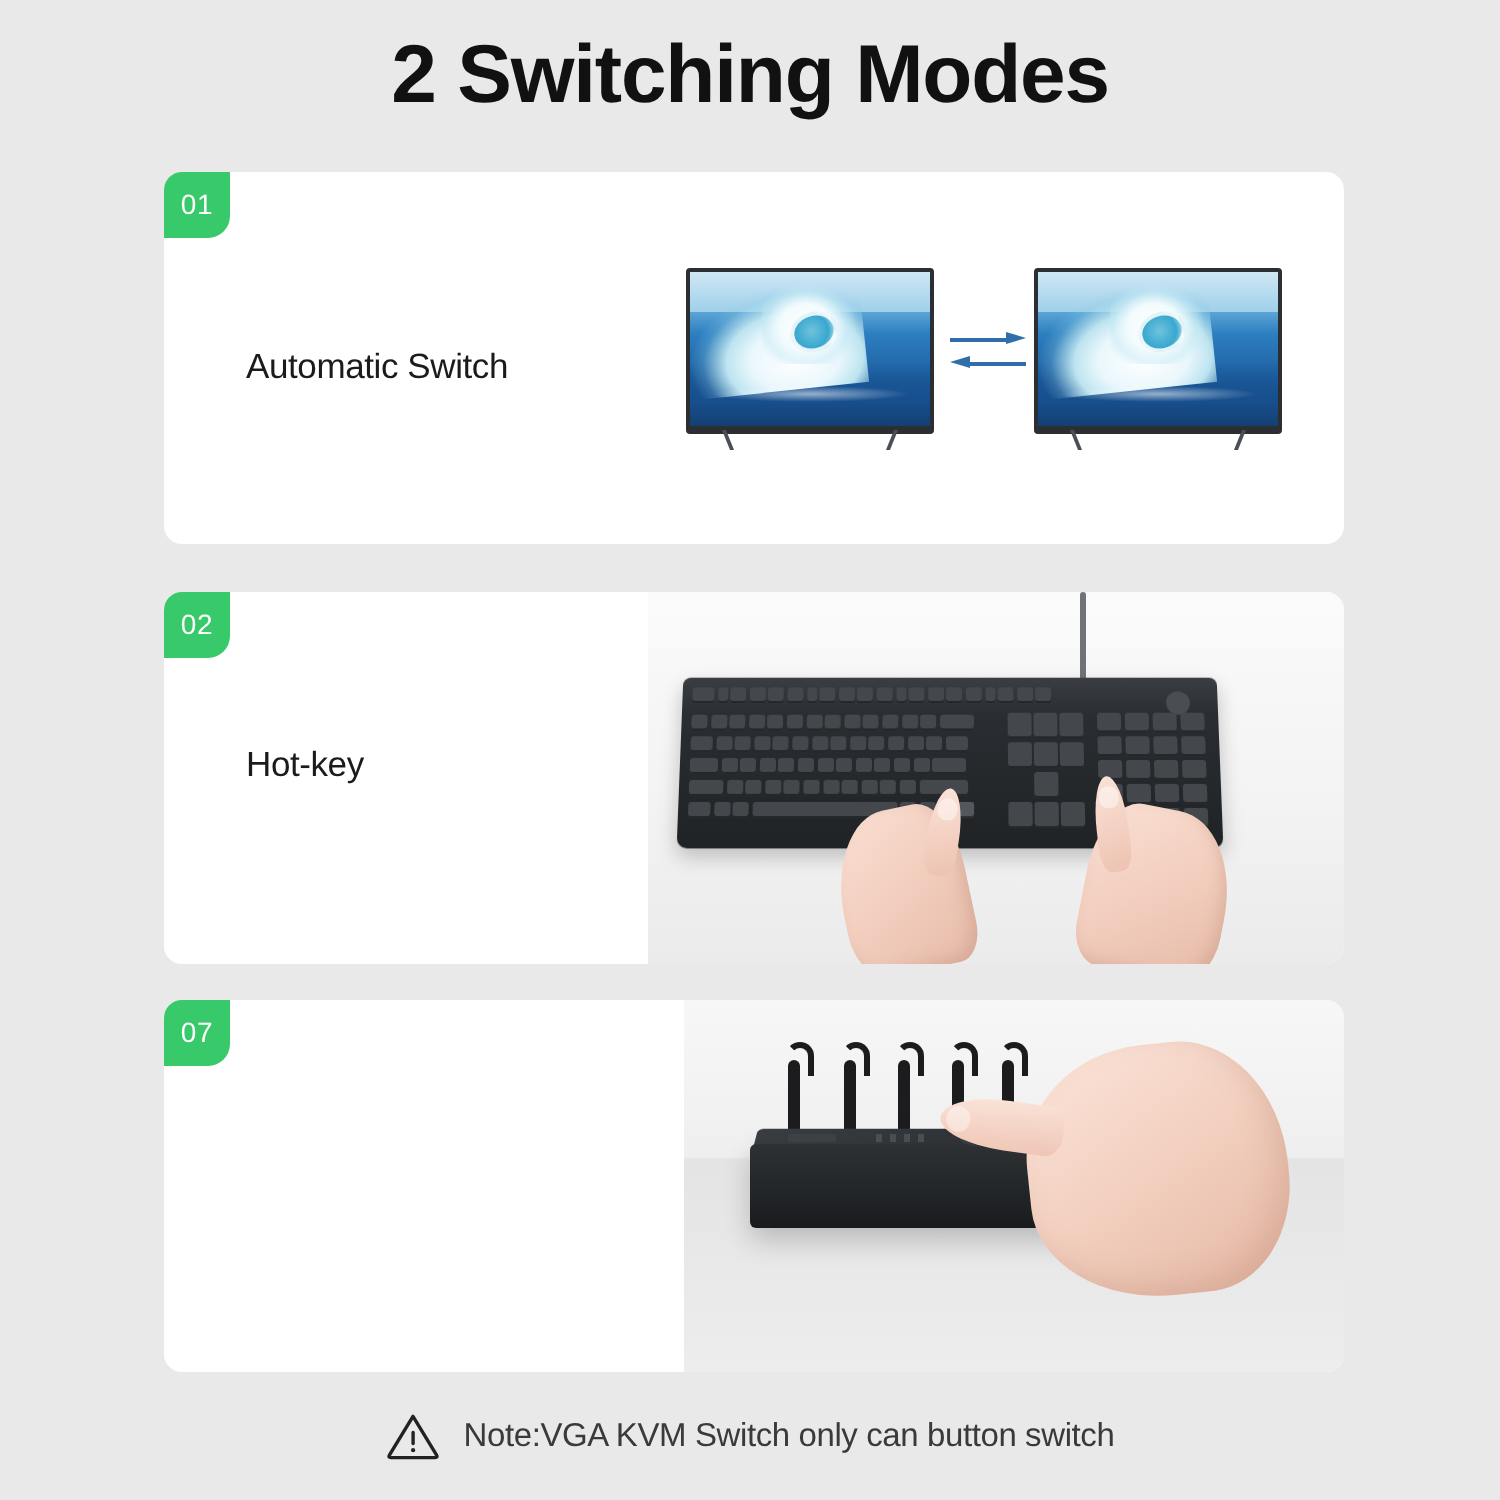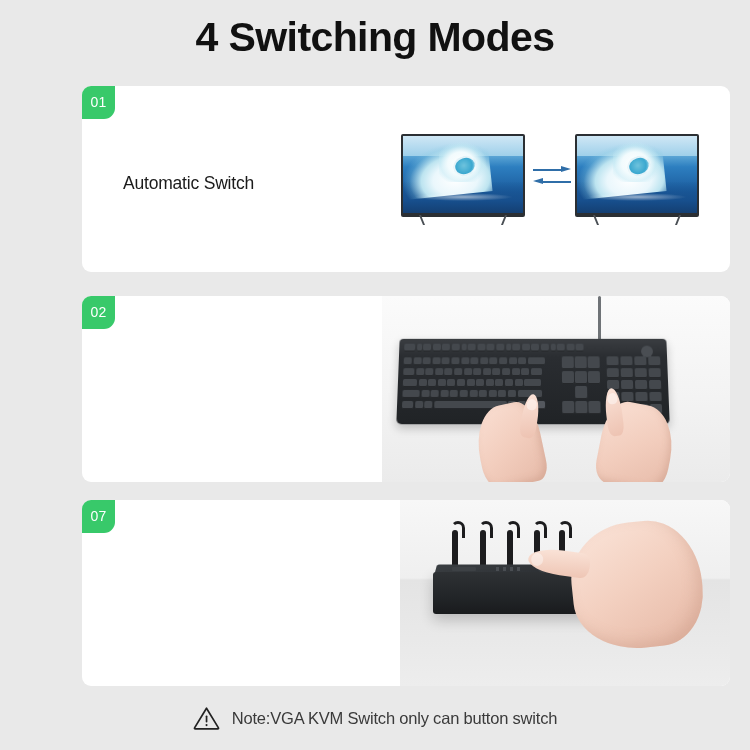--- a/index.html
+++ b/index.html
@@ -19,21 +19,21 @@
     font-size:41px;
     font-weight:bold;
     letter-spacing:-0.6px;
     color:#111111;
   }
 
   
   .card {
     position:absolute;
     left:82px;
-    width:648px;
+    width:590px;
     background:#ffffff;
     border-radius:9px;
     overflow:hidden;
   }
   #card-1 { top:86px;  height:186px; }
   #card-2 { top:296px; height:186px; }
   #card-3 { top:500px; height:186px; }
 
   .badge {
     position:absolute;
@@ -359,21 +359,21 @@
   #warning-icon { width:27px; height:24px; flex:none; }
   #note-text {
     font-size:16.5px;
     color:#3a3a3a;
     letter-spacing:-0.2px;
   }
 </style>
 </head>
 <body>
 
-<div id="page-title">4 Switching Modes</div>
+<div id="page-title">2 Switching Modes</div>
 
 <div class="card" id="card-1">
 
   <div class="badge">01</div>
 
   <div class="card-label" id="label-1">Automatic Switch</div>
 
   <div class="card-art" id="art-tvs">
 
     <div class="tv" id="tv-left">
@@ -418,20 +418,21 @@
     </div>
 
   </div>
 </div>
 
 <div class="card" id="card-2">
 
   <div class="badge">02</div>
 
   <div class="card-label" id="label-2">
+    <div>Hot-key</div>
   </div>
 
   <div class="card-art" id="art-keyboard">
 
     <div id="kb-cable"></div>
 
     <div id="kb-body">
       <div id="kb-brand"></div>
 
       <div class="kb-row" style="top:5px;">

